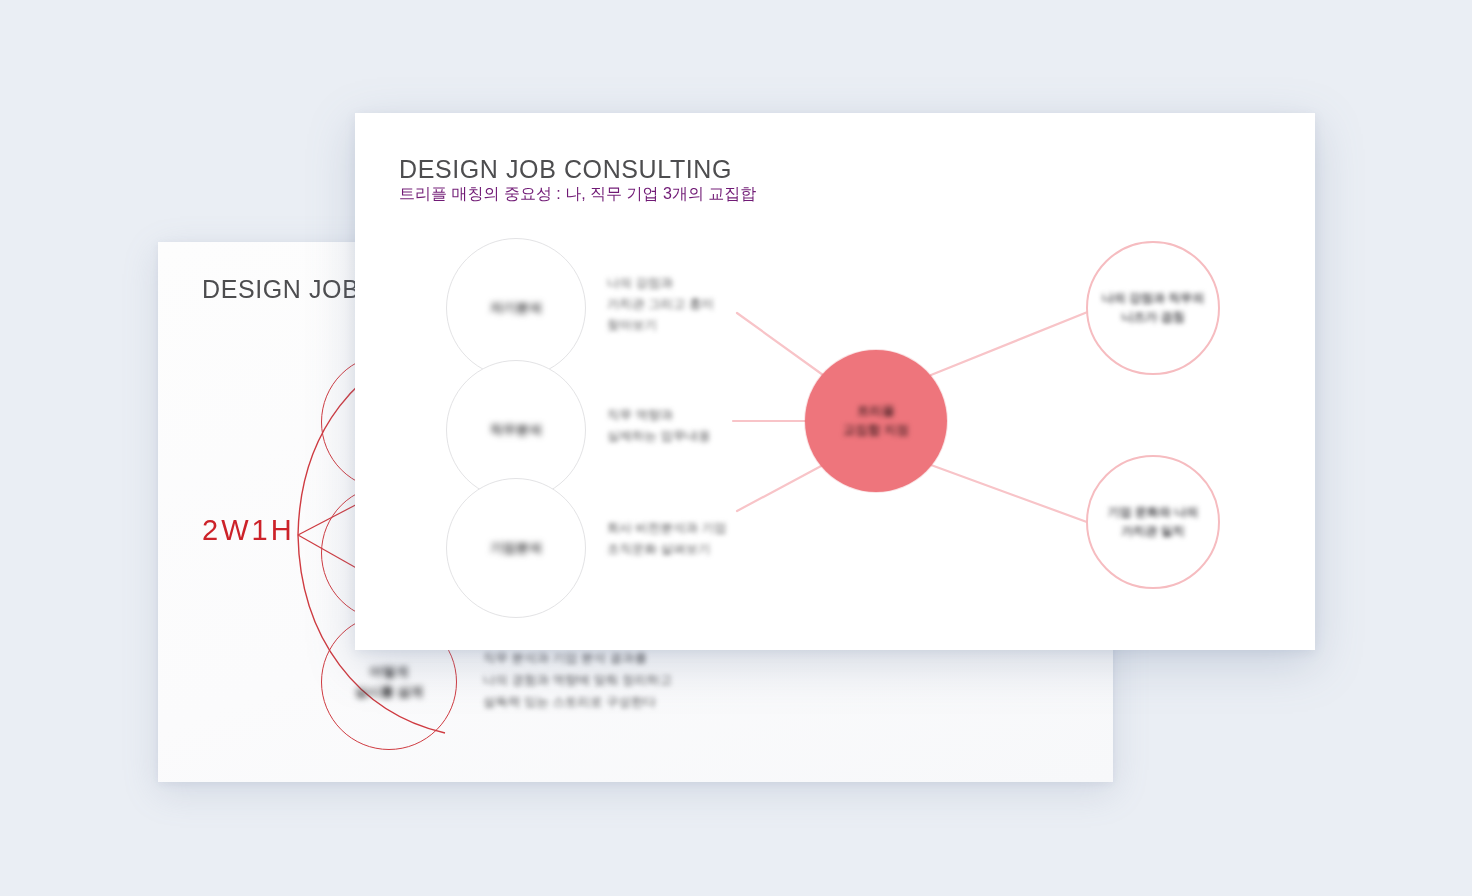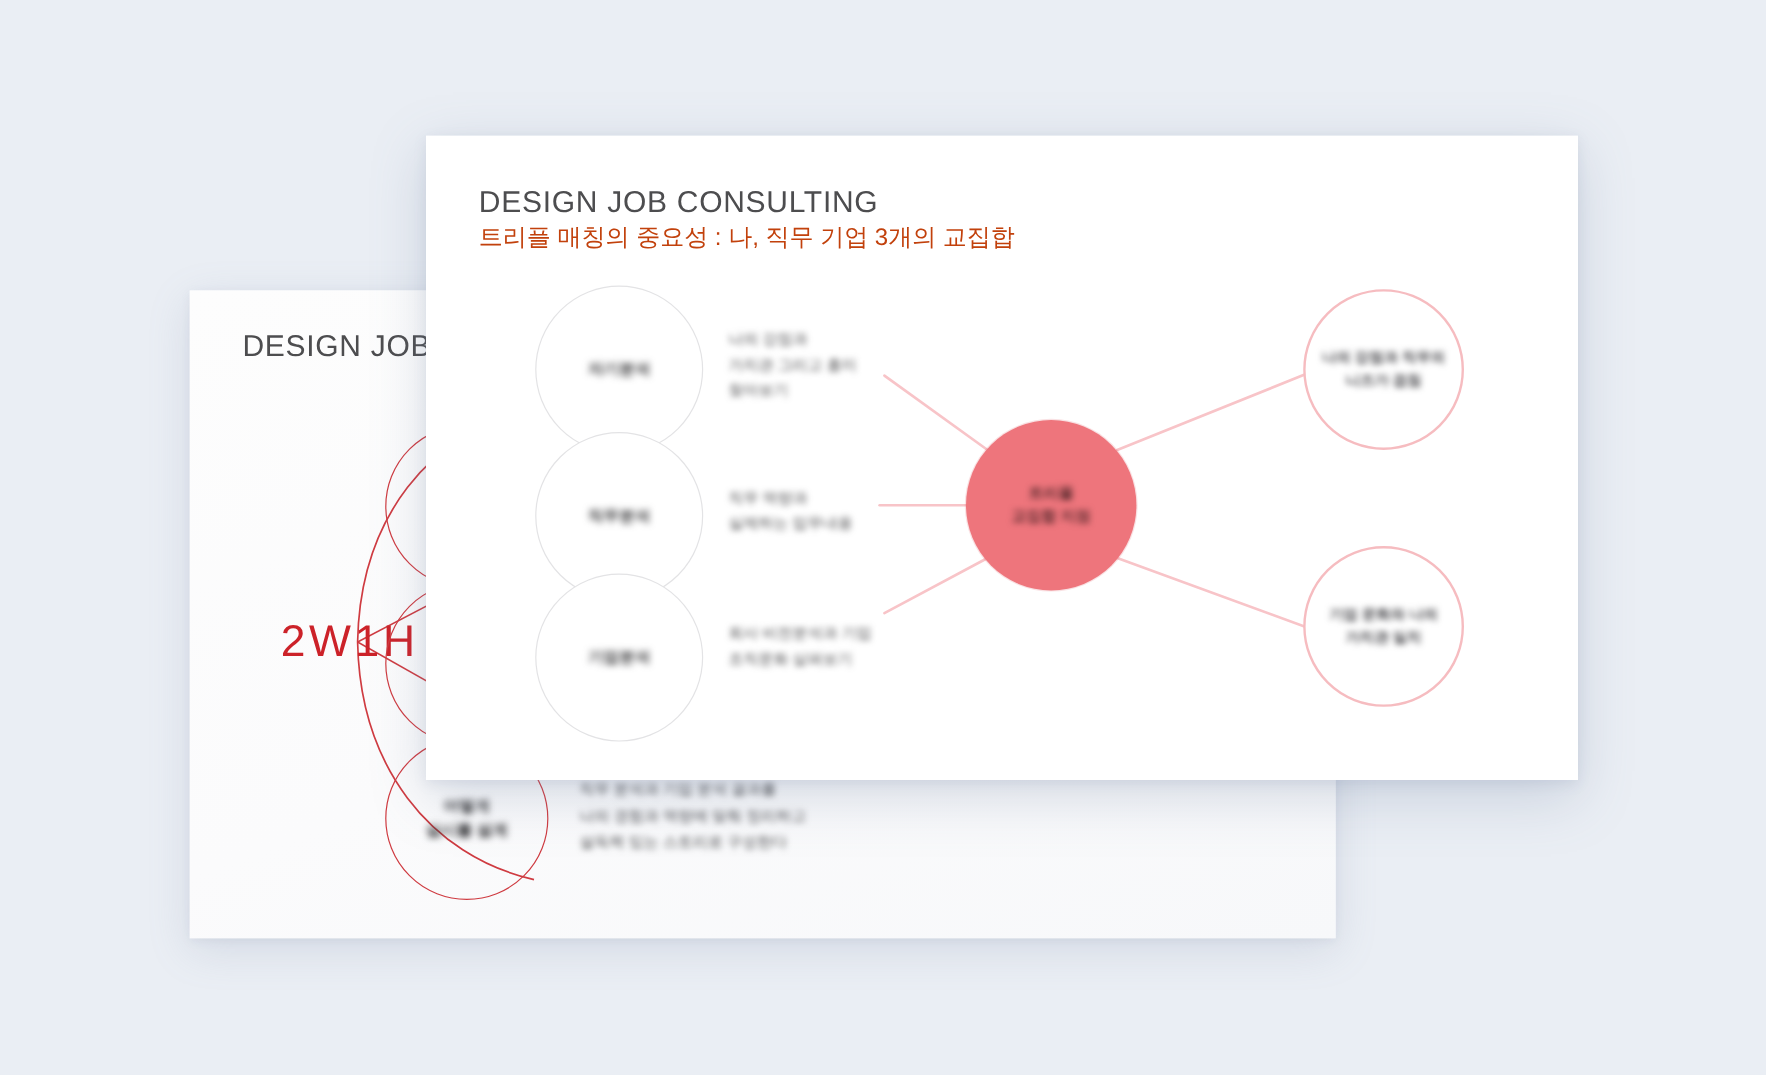--- a/index.html
+++ b/index.html
@@ -51,22 +51,22 @@
   .slide-title {
     position: absolute;
     font-size: 25px;
     letter-spacing: 0.6px;
     color: #4d4d4f;
     font-weight: 400;
     white-space: nowrap;
   }
   .slide-sub {
     position: absolute;
-    font-size: 20px;
-    color: #c2410c;
+    font-size: 16px;
+    color: #701a75;
     font-weight: 400;
     white-space: nowrap;
   }
 
   
   .front-title { left: 44px; top: 42px; }
   .front-sub   { left: 44px; top: 71px; }
 
   
   .back-title  { left: 44px; top: 33px; }
@@ -195,26 +195,25 @@
     position: absolute;
     left: 82px;
     top: 95px;
     width: 210px;
     height: 400px;
   }
   .label-2w1h {
     position: absolute;
     left: 44px;
     top: 272px;
-    font-size: 37px;
+    font-size: 29px;
     letter-spacing: 3px;
     color: #cc2229;
     font-weight: 400;
     user-select: none;
-    margin-left: 32px;
   }
 
   .back-node {
     position: absolute;
     width: 136px;
     height: 136px;
     border-radius: 50%;
     border: 1px solid #cf3b41;
     background: transparent;
     display: flex;

